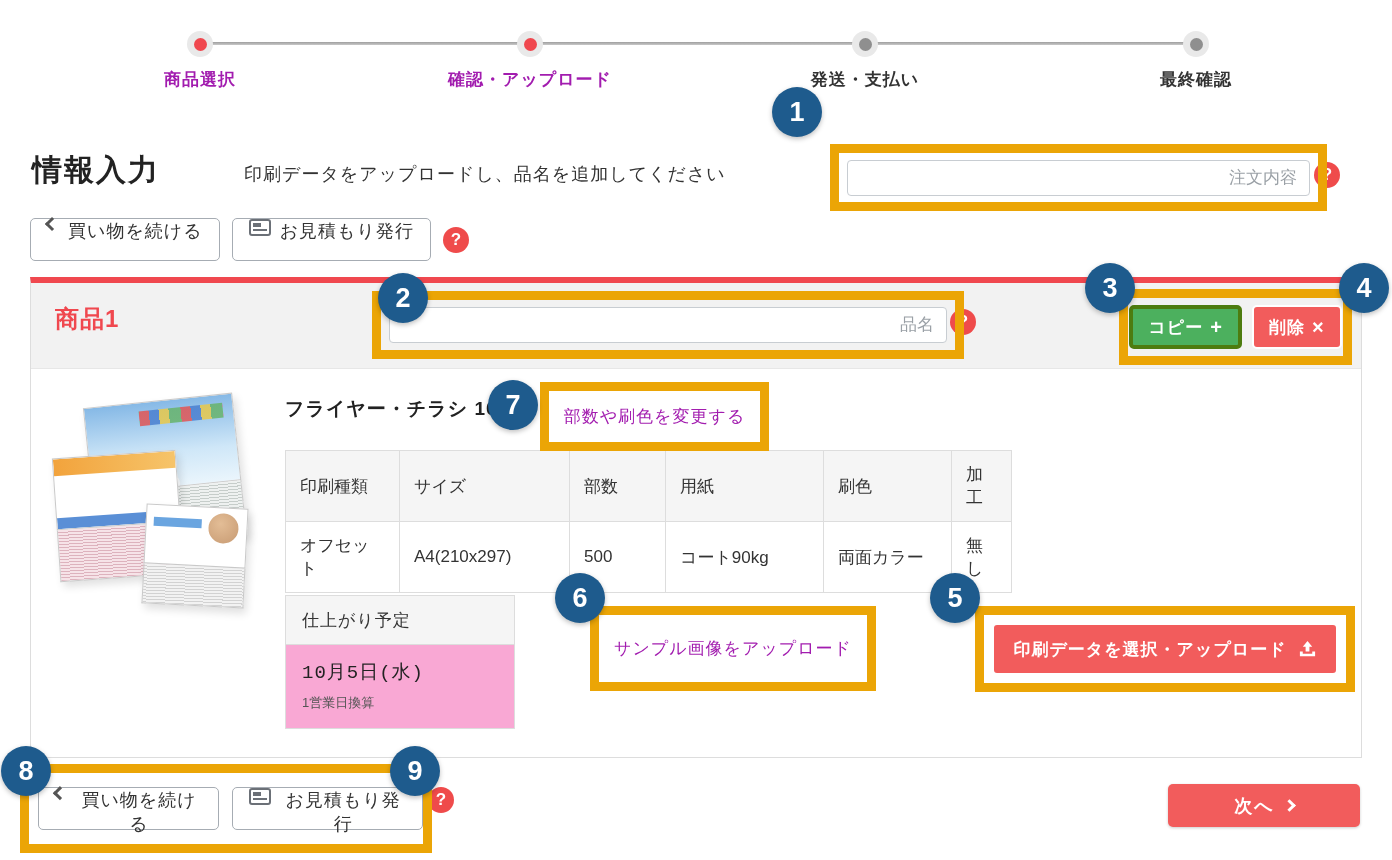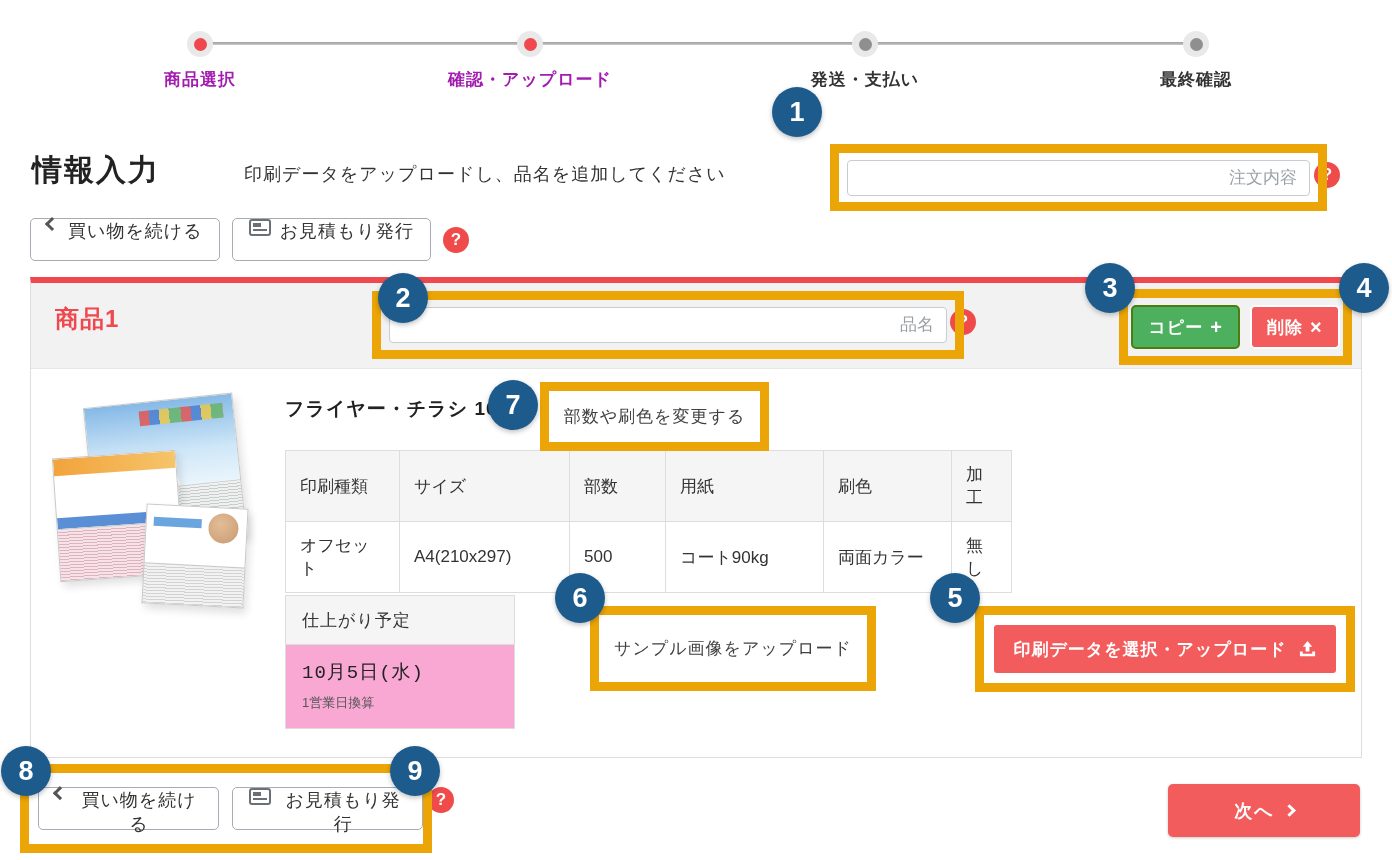--- a/index.html
+++ b/index.html
@@ -47,48 +47,48 @@
   .toolbar-bottom-frame { left:20px; top:764px; width:412px; height:89px; justify-content:flex-start; padding-left:9px; gap:13px; }
   .help-abs { position:absolute; z-index:5; }
 
   
   .card { position:absolute; left:30px; top:277px; width:1332px; height:481px; background:#fff;
           border:1px solid #ddd; border-top:6px solid #f0484f; z-index:1; }
   .card-band { position:absolute; left:0; top:0; width:100%; height:86px; background:#f2f2f2;
                border-bottom:1px solid #e7e7e7; }
   .section-title { position:absolute; left:55px; top:303px; font-size:24px; font-weight:bold; color:#f0484f; z-index:2; letter-spacing:1px; }
 
-  .btn-green { background:#4cb05e; color:#fff; font-size:17px; font-weight:bold; border:2px solid #4d7c0f;
+  .btn-green { background:#4cb05e; color:#fff; font-size:17px; font-weight:bold; border:4px solid #4d7c0f;
                border-radius:5px; height:44px; padding:0 15px; display:inline-flex; align-items:center; gap:7px; cursor:pointer; letter-spacing:1px;}
   .btn-red   { background:#f25c5c; color:#fff; font-size:17px; font-weight:bold; border:2px solid #fff;
                border-radius:5px; height:44px; padding:0 15px; display:inline-flex; align-items:center; gap:7px; cursor:pointer; letter-spacing:1px;}
   .icon-glyph { font-size:20px; font-weight:bold; line-height:1; }
 
   .product-title { position:absolute; left:285px; top:396px; font-size:19px; font-weight:bold; color:#222; z-index:2; letter-spacing:1px; }
-  .link { color:#404040; font-size:17px; text-decoration:none; cursor:pointer; letter-spacing:1px; }
+  .link { color:#a21caf; font-size:17px; text-decoration:none; cursor:pointer; letter-spacing:1px; }
 
   
   .spec-table { position:absolute; left:285px; top:450px; border-collapse:collapse; z-index:2;
                 font-size:17px; color:#333; background:#fff; }
   .spec-table th, .spec-table td { border:1px solid #ddd; padding:12px 14px; text-align:left; font-weight:400; }
   .spec-table th { background:#f5f5f5; }
 
   
   .finish-box { position:absolute; left:285px; top:595px; width:230px; border:1px solid #ddd; background:#f9a8d4; z-index:2; }
   .finish-head { height:49px; line-height:49px; padding-left:16px; background:#f5f5f5;
                  border-bottom:1px solid #ddd; font-size:17px; color:#333; letter-spacing:1px; }
   .finish-body { padding:14px 16px 16px; }
   .finish-date { font-size:19px; color:#222; margin-bottom:9px; letter-spacing:1px;font-family:Liberation Mono, monospace; }
   .finish-note { font-size:13px; color:#555; }
 
   .btn-upload { background:#f25c5c; color:#fff; font-size:17px; font-weight:bold; border:2px solid #fff;
                 border-radius:5px; height:52px; padding:0 19px; display:inline-flex; align-items:center; gap:11px; cursor:pointer; letter-spacing:1px; }
   .upload-icon { width:19px; height:19px; }
 
-  .btn-next { position:absolute; left:1168px; top:784px; width:192px; height:53px; background:#f25c5c;
+  .btn-next { position:absolute; left:1168px; top:784px; width:192px; height:43px; background:#f25c5c;
               color:#fff; font-size:18px; font-weight:bold; border:none; border-radius:5px; cursor:pointer;
               display:flex; align-items:center; justify-content:center; gap:10px; z-index:2;
               box-shadow:0 1px 3px rgba(0,0,0,.2); letter-spacing:2px; }
   .chev-r { display:inline-block; width:9px; height:9px; border-right:3px solid #fff; border-top:3px solid #fff;
             transform:rotate(45deg); }
 
   
   .product-img { position:absolute; left:52px; top:388px; width:212px; height:212px; z-index:2; }
   .stack { position:absolute; box-shadow:3px 5px 8px rgba(0,0,0,.12); }
   .stack .face { border:1px solid #c9c9c9; position:relative; overflow:hidden; }

